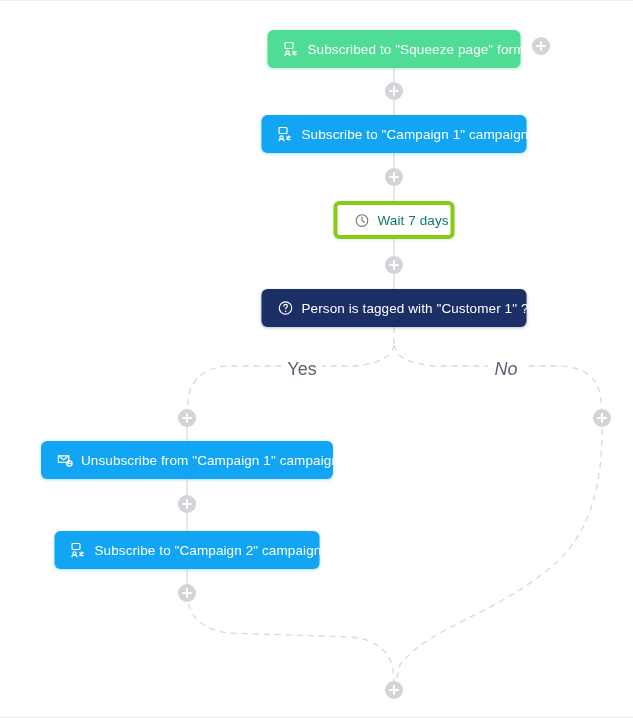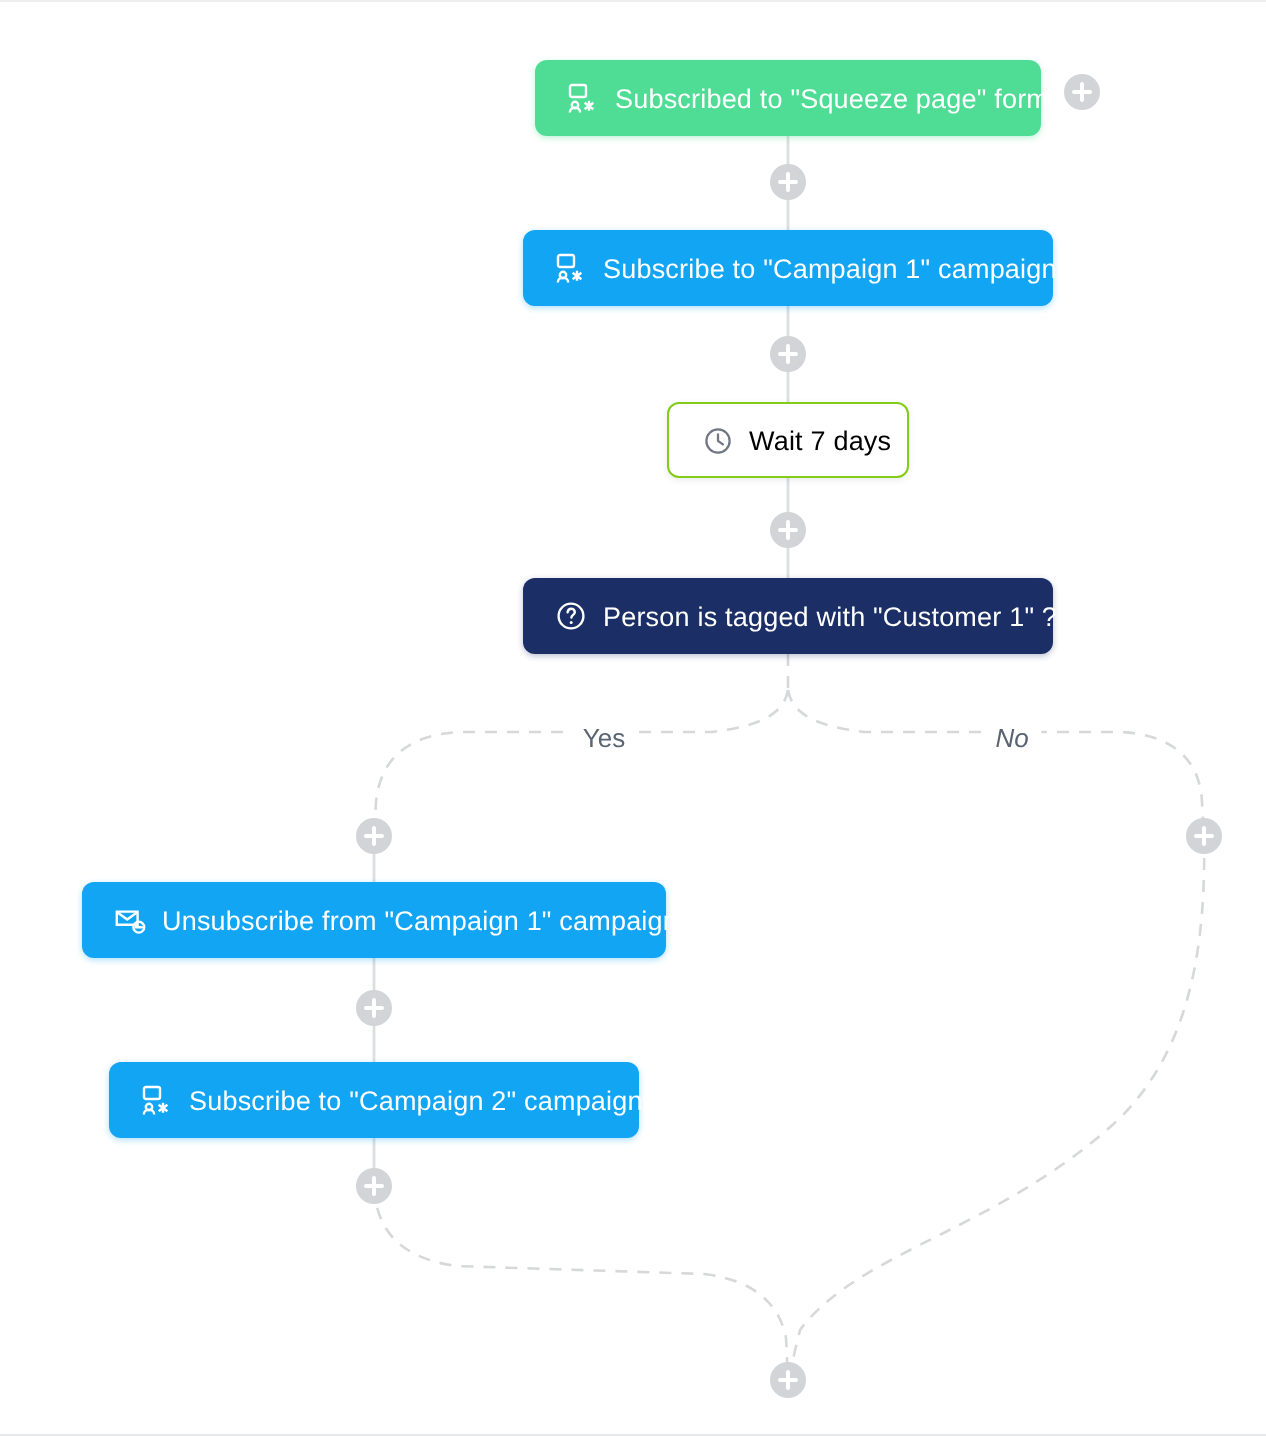--- a/index.html
+++ b/index.html
@@ -59,22 +59,22 @@
     color: #ffffff;
     box-shadow: 0 1px 3px rgba(79,221,150,.38);
   }
   .node-action {
     background: #12a5f4;
     color: #ffffff;
     box-shadow: 0 1px 3px rgba(18,165,244,.34);
   }
   .node-delay {
     background: #ffffff;
-    color: #000000;
-    border: 1px solid #84cc16;
+    color: #0f766e;
+    border: 4px solid #84cc16;
     box-shadow: 0 1px 3px rgba(40,50,70,.10);
   }
   .node-condition {
     background: #1b2e66;
     color: #ffffff;
     box-shadow: 0 1px 3px rgba(27,46,102,.30);
   }
 
   
   .add-btn {
@@ -97,21 +97,21 @@
     width: 10px; height: 2px;
   }
   .add-btn::after {
     left: 8px; top: 4px;
     width: 2px; height: 10px;
   }
 
   
   .branch-label {
     position: absolute;
-    font-size: 13px;
+    font-size: 18px;
     color: #5a6472;
     background: #ffffff;
     padding: 0 6px;
     transform: translate(-50%, -50%);
     white-space: nowrap;
   }
 </style>
 </head>
 <body>
 

